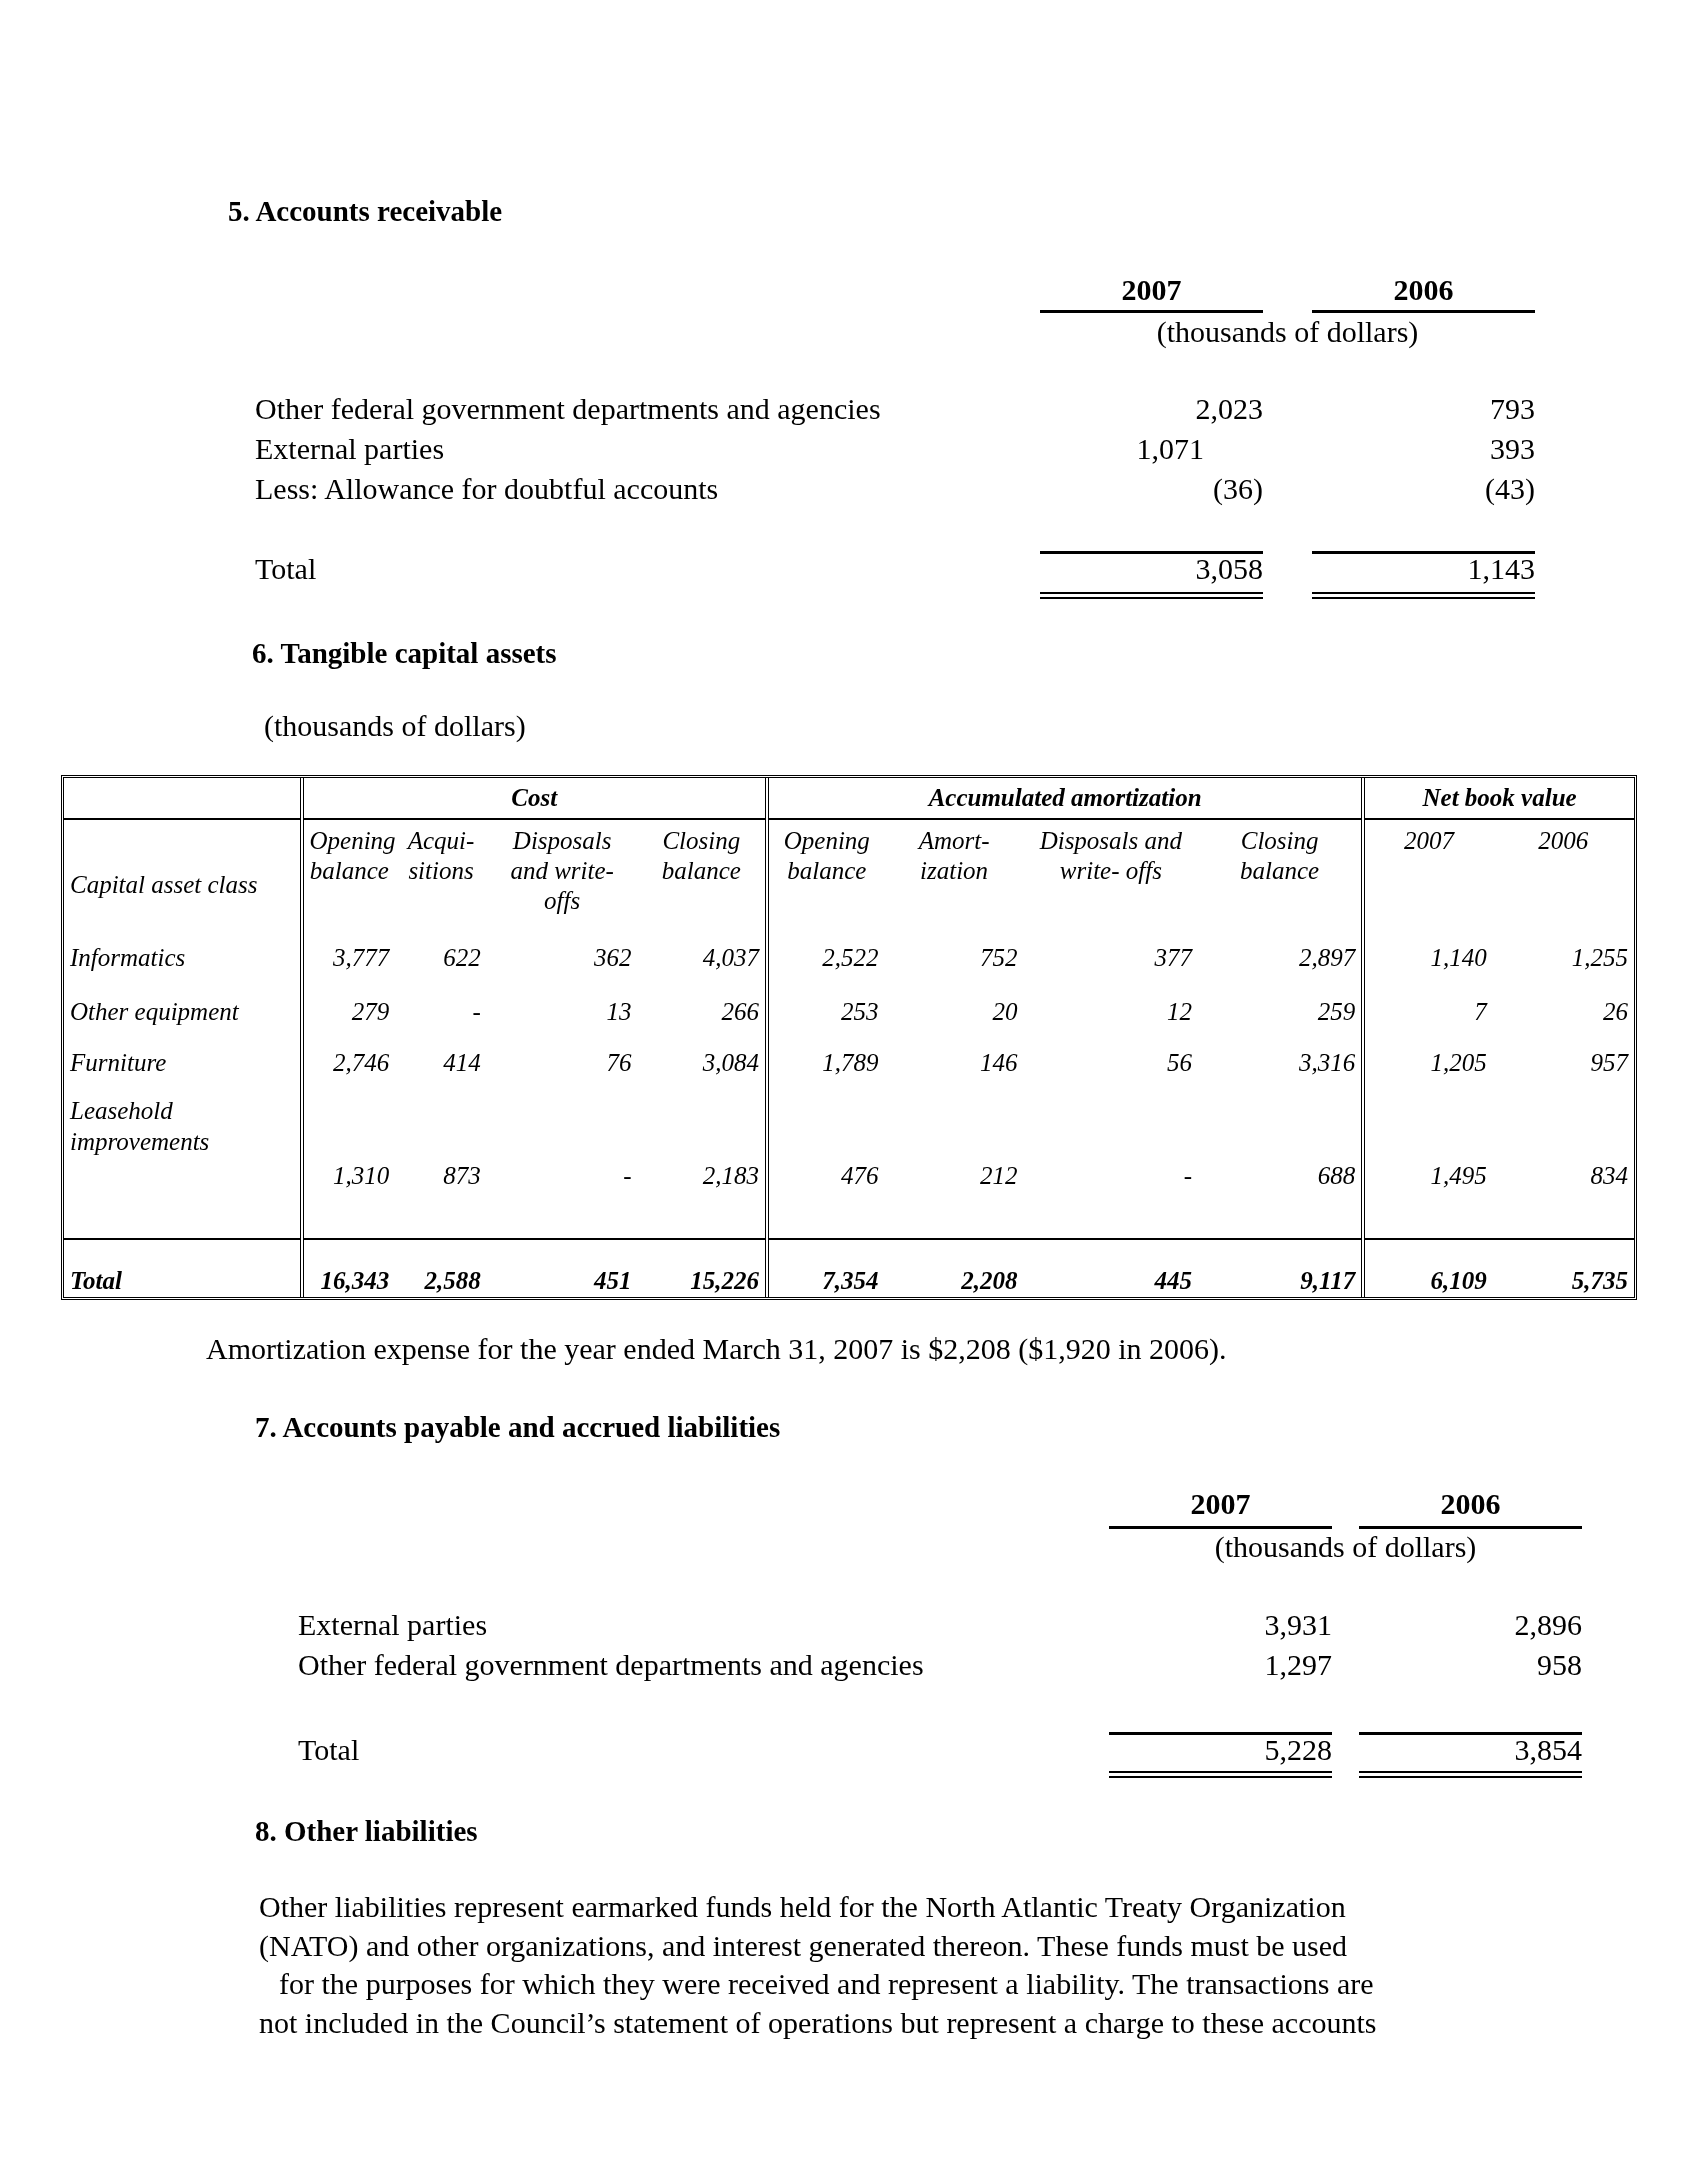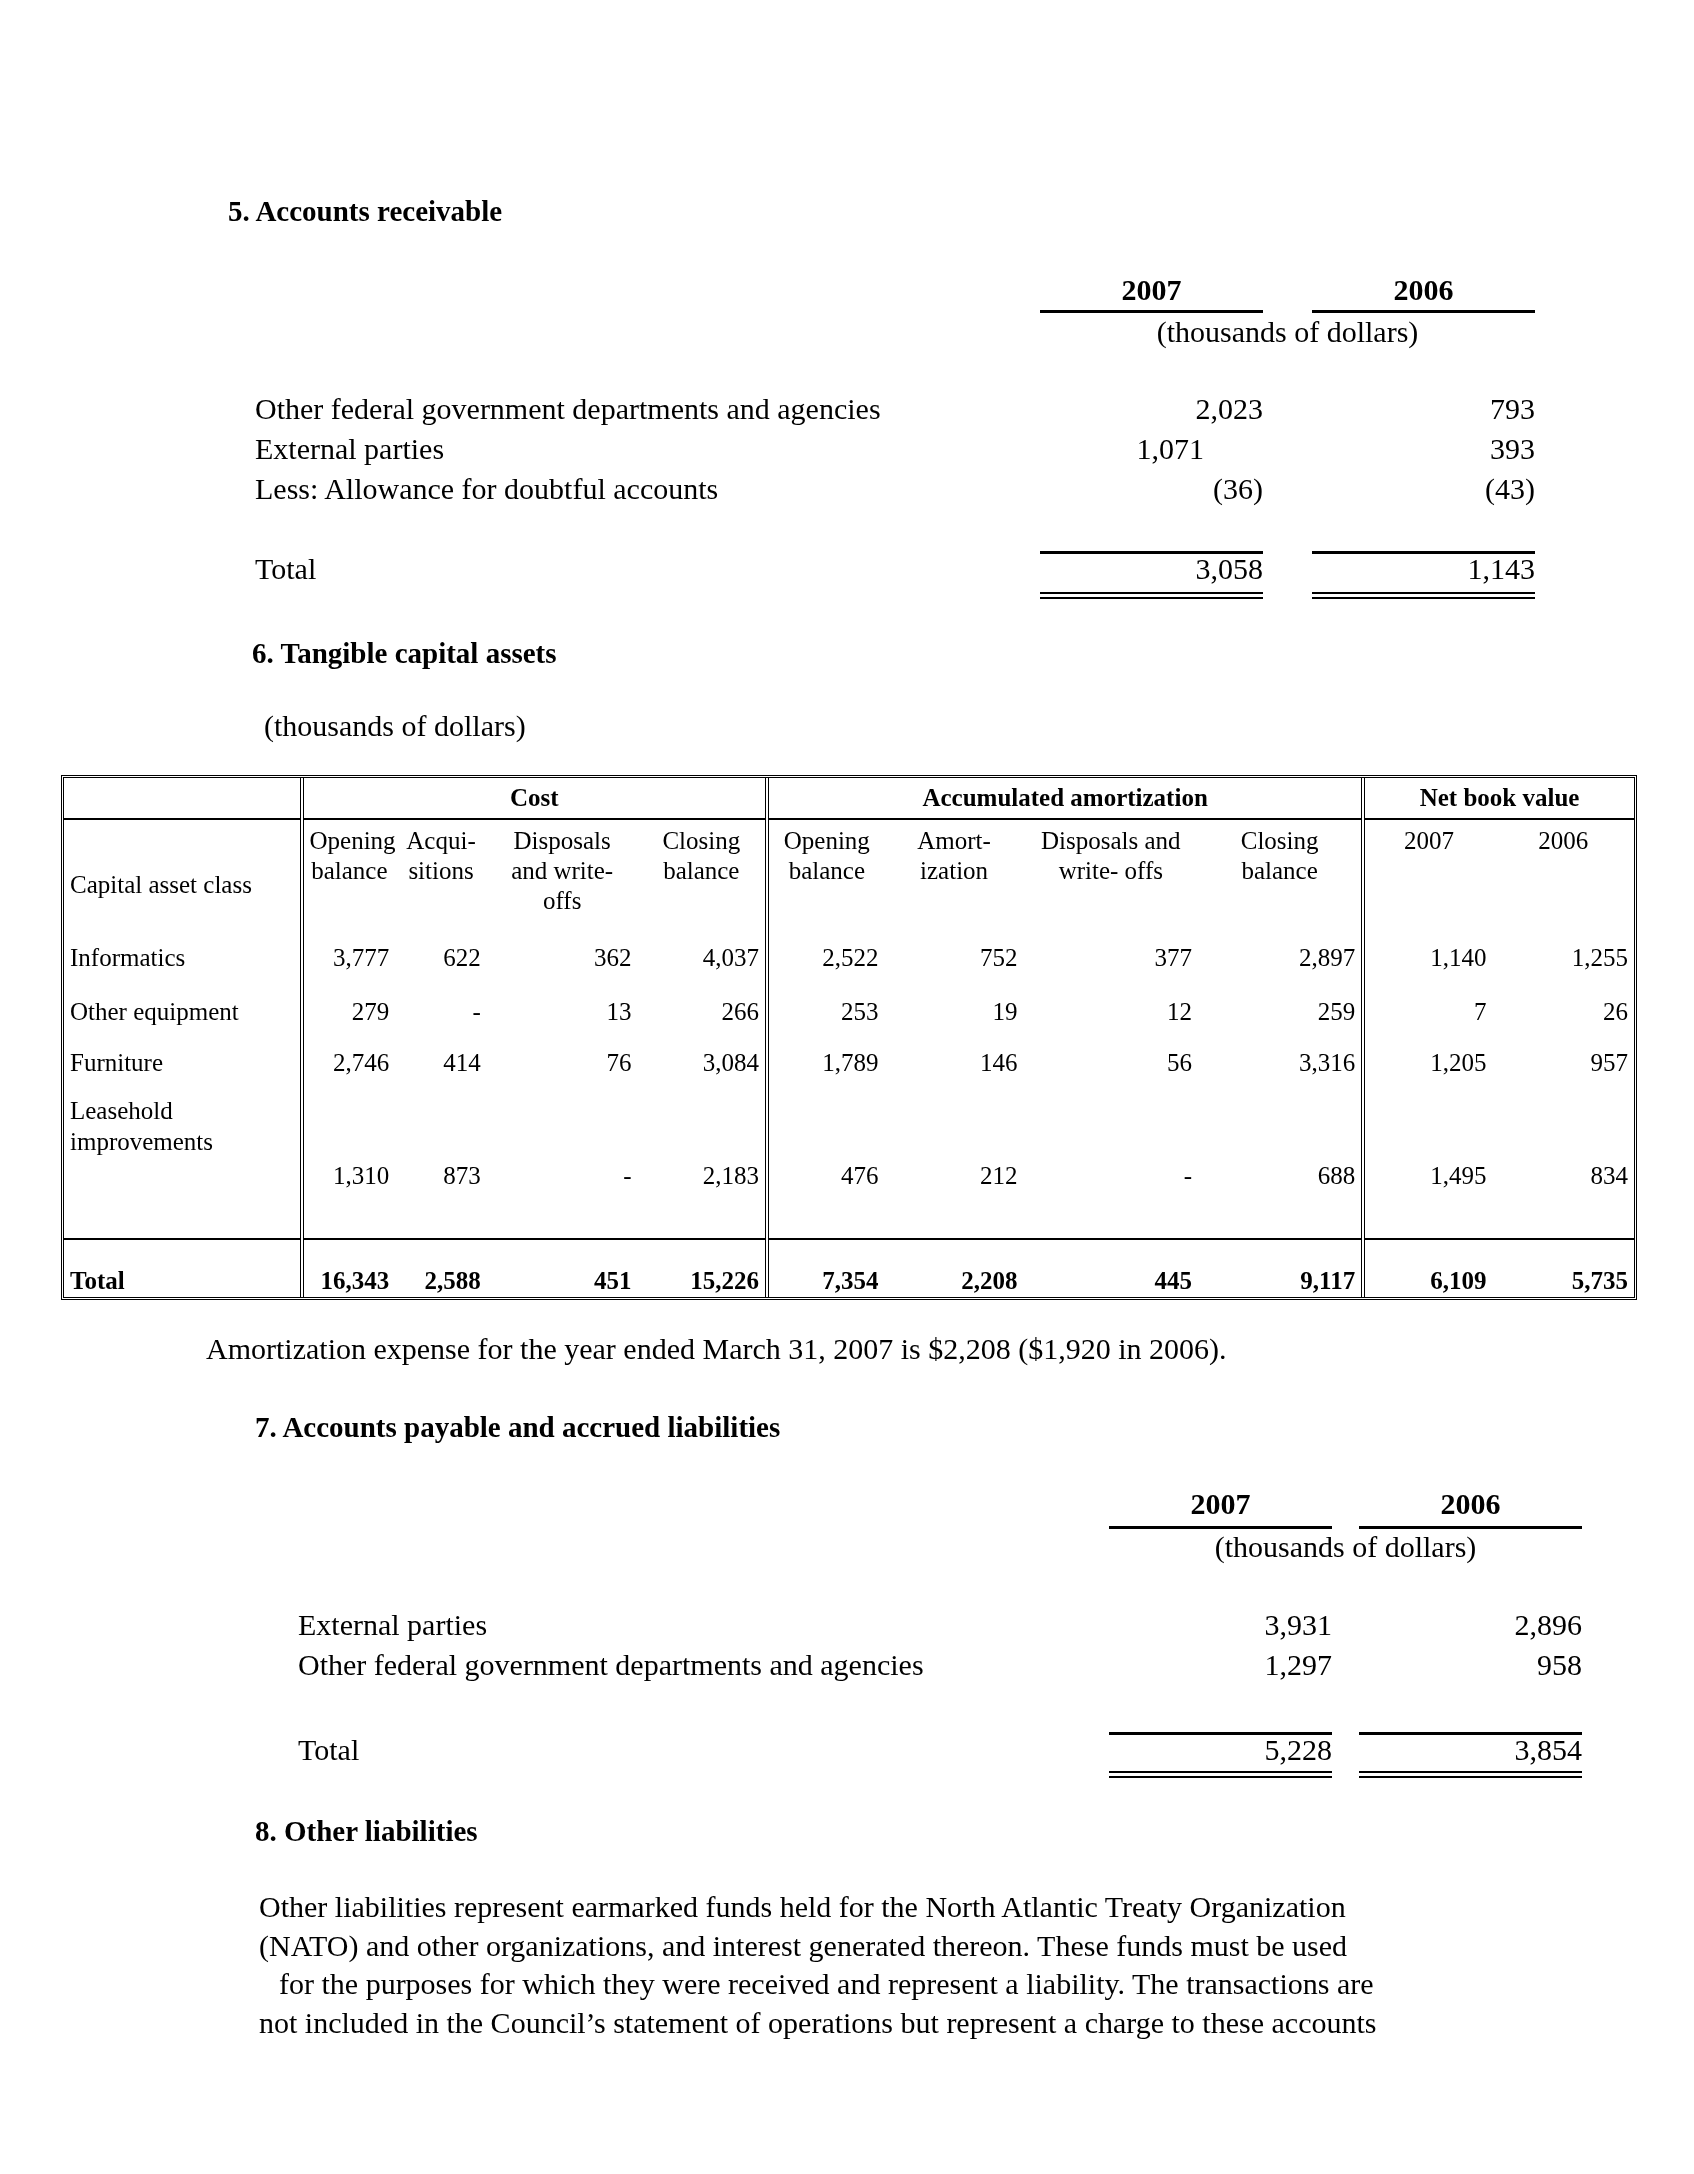--- a/index.html
+++ b/index.html
@@ -12,21 +12,21 @@
   .t { font-size: 30px; }
   .num { text-align: right; font-size: 30px; }
   .ctr { text-align: center; }
   .bold { font-weight: bold; }
   .uline { position: absolute; height: 3px; background: #000; }
   .dline { position: absolute; height: 7px; border-top: 2px solid #000; border-bottom: 2px solid #000; box-sizing: border-box; }
 
   
   .tbl-wrap { position: absolute; left: 61px; top: 775px; width: 1576px; height: 525px;
     border: 3px double #000; box-sizing: border-box; }
-  table.ca { border-collapse: collapse; width: 100%; height: 100%; font-size: 25px; table-layout: fixed; }
+  table.ca { border-collapse: collapse; width: 100%; height: 100%; font-size: 25px; table-layout: fixed; font-style: italic; }
   table.ca td, table.ca th { padding: 0 6px; vertical-align: top; font-weight: normal; }
   table.ca .grp { border-left: 4px double #000; }
   table.ca tr.top th { height: 40px; border-bottom: 2px solid #000; font-weight: bold; text-align: center; vertical-align: middle; }
   table.ca tr.sub th { height: 114px; text-align: center; line-height: 30px; padding-top: 6px; }
   table.ca tr.sub th.lbl { text-align: left; vertical-align: middle; padding-top: 8px; }
   table.ca td.n { text-align: right; }
   table.ca td.l { text-align: left; }
   table.ca tr.dr td { line-height: 31px; }
   table.ca tr.tot td { border-top: 2px solid #000; font-weight: bold; vertical-align: bottom; padding-bottom: 2px; height: 55px; }
 </style>
@@ -113,21 +113,21 @@
       <td class="n grp">1,140</td>
       <td class="n">1,255</td>
     </tr>
     <tr class="dr">
       <td class="l" style="white-space:normal; padding-top:6px;">Other equipment</td>
       <td class="n grp" style="padding-top:6px;">279</td>
       <td class="n" style="padding-top:6px;">-</td>
       <td class="n" style="padding-top:6px;">13</td>
       <td class="n" style="padding-top:6px;">266</td>
       <td class="n grp" style="padding-top:6px;">253</td>
-      <td class="n" style="padding-top:6px;">19</td>
+      <td class="n" style="padding-top:6px;">20</td>
       <td class="n" style="padding-top:6px;">12</td>
       <td class="n" style="padding-top:6px;">259</td>
       <td class="n grp" style="padding-top:6px;">7</td>
       <td class="n" style="padding-top:6px;">26</td>
     </tr>
     <tr class="dr">
       <td class="l">Furniture</td>
       <td class="n grp">2,746</td>
       <td class="n">414</td>
       <td class="n">76</td>

